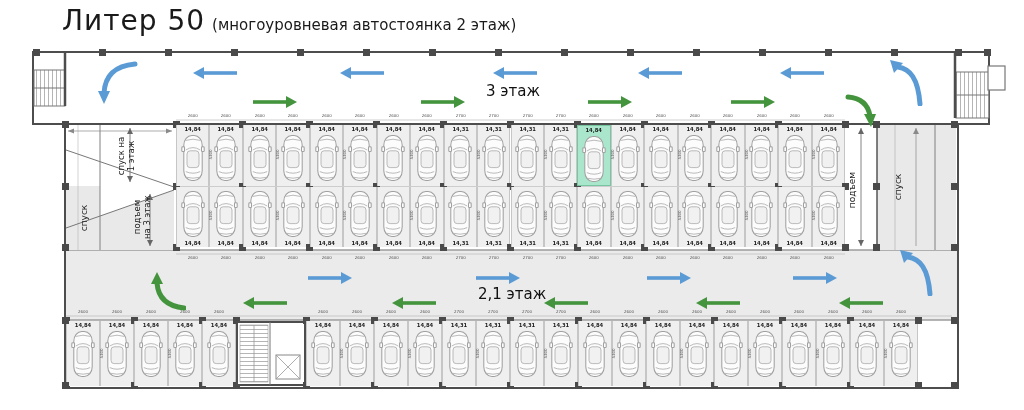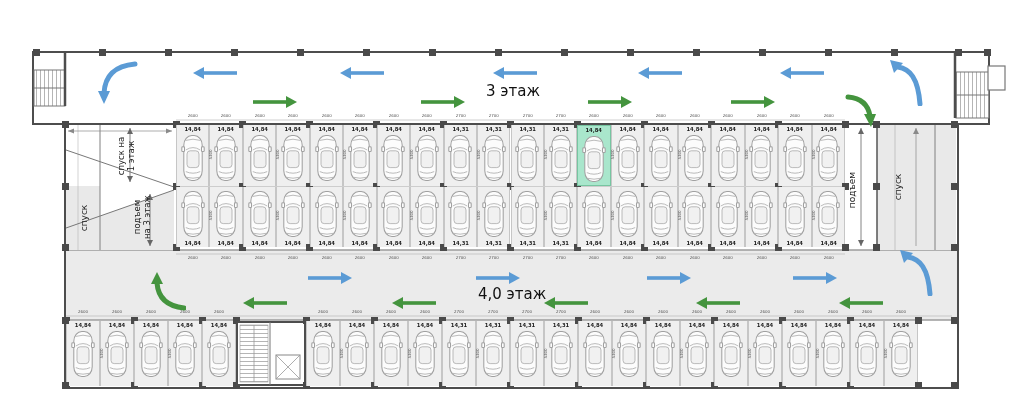--- a/index.html
+++ b/index.html
@@ -22,20 +22,24 @@
   .stall-dim{position:absolute;text-align:center;font-size:8px;color:#555;white-space:nowrap;
              transform:scale(.5);transform-origin:center top}
   .depth{position:absolute;font-size:8px;color:#555;white-space:nowrap;transform:rotate(-90deg) scale(.5)}
   .col{position:absolute;width:7px;height:7px;background:#4a4a4a}
 </style>
 </head>
 <body>
 
 <div class="canvas">
 
+  <div class="title-wrap">
+    <span class="title-main">Литер 50</span>
+    <span class="title-sub">(многоуровневая автостоянка 2 этаж)</span>
+  </div>
 
   <svg class="abs" style="left:0;top:0" width="1024" height="410">
     <defs>
       <pattern id="st-v" width="4" height="8" patternUnits="userSpaceOnUse">
         <rect width="4" height="8" fill="#fff"></rect>
           <line x1="0.5" y1="0" x2="0.5" y2="8" stroke="#b5b5b5" stroke-width="1"></line>
       </pattern>
       <pattern id="st-h" width="8" height="4" patternUnits="userSpaceOnUse">
         <rect width="8" height="4" fill="#fff"></rect>
           <line x1="0" y1="0.5" x2="8" y2="0.5" stroke="#b5b5b5" stroke-width="1"></line>
@@ -85,21 +89,21 @@
     <line x1="935" y1="125" x2="935" y2="250" stroke="#808080" stroke-width="1"></line>
     <line x1="895" y1="125" x2="895" y2="250" stroke="#adadad" stroke-width="0.6"></line>
     <line x1="861" y1="128" x2="861" y2="246" stroke="#666" stroke-width="0.8"></line>
     <polygon points="858,134 864,134 861,128" fill="#666"></polygon>
     <polygon points="858,240 864,240 861,246" fill="#666"></polygon>
     <line x1="916" y1="128" x2="916" y2="246" stroke="#8a8a8a" stroke-width="0.7"></line>
     <polygon points="913,134 919,134 916,128" fill="#8a8a8a"></polygon>
   </svg>
 
   <div class="aisle-label" style="left:486px;top:82px">3 этаж</div>
-  <div class="aisle-label" style="left:478px;top:285px">4,0 этаж</div>
+  <div class="aisle-label" style="left:478px;top:285px">2,1 этаж</div>
 
   <div class="vlabel" style="left:104px;top:145px;width:46px;height:22px">спуск на 1 этаж</div>
   <div class="vlabel" style="left:120px;top:206px;width:46px;height:22px">подъем на 3 этаж</div>
   <div class="vlabel one" style="left:59px;top:212px;width:50px;height:12px">спуск</div>
   <div class="vlabel one" style="left:822px;top:184px;width:60px;height:12px">подъем</div>
   <div class="vlabel one" style="left:868px;top:181px;width:60px;height:12px">спуск</div>
 
   <div id="gen">
       <div class="col" style="left:172.5px;top:121px"></div>
       <div class="col" style="left:172.5px;top:183px"></div>

